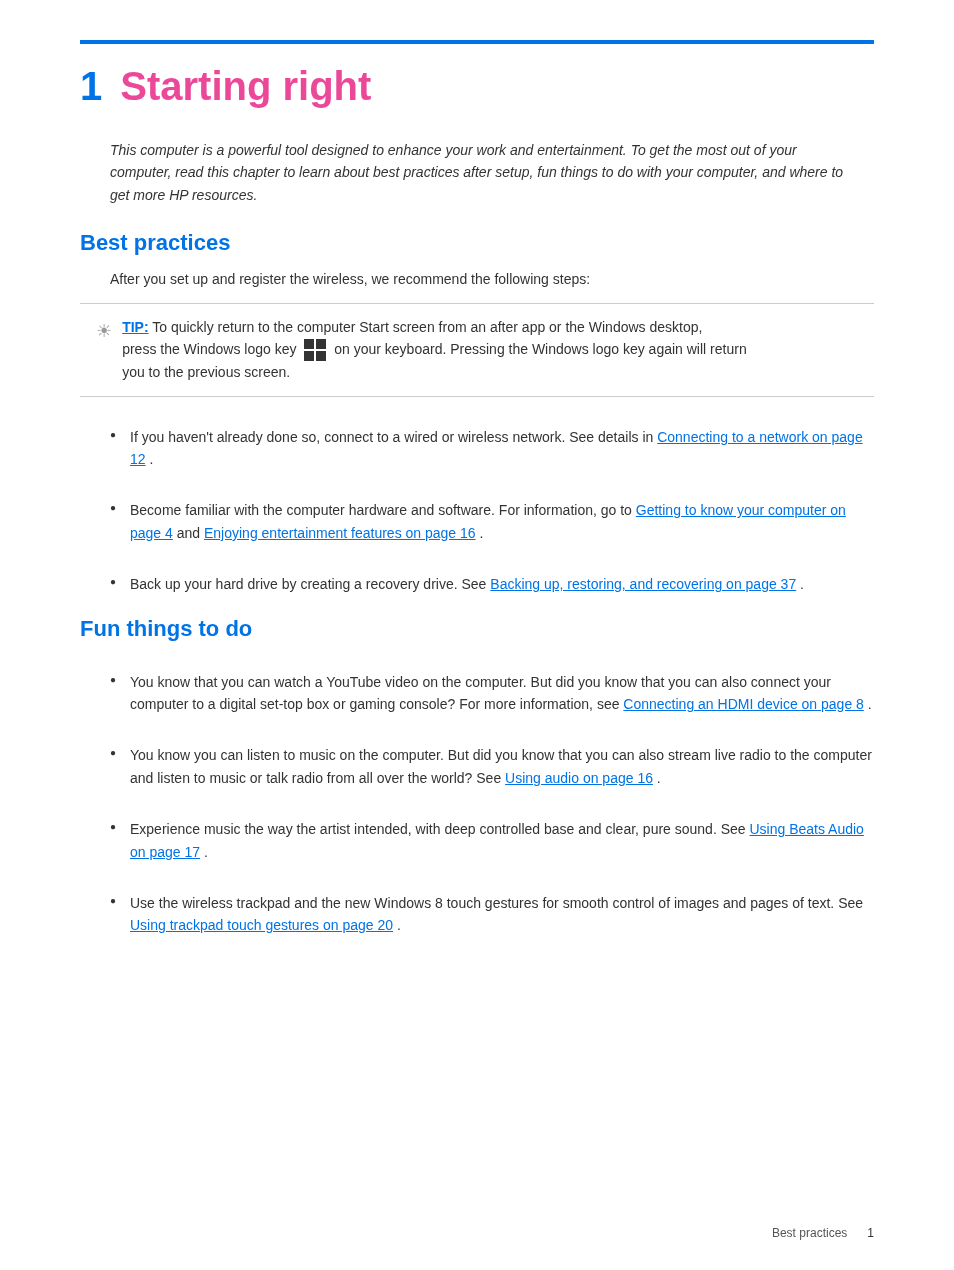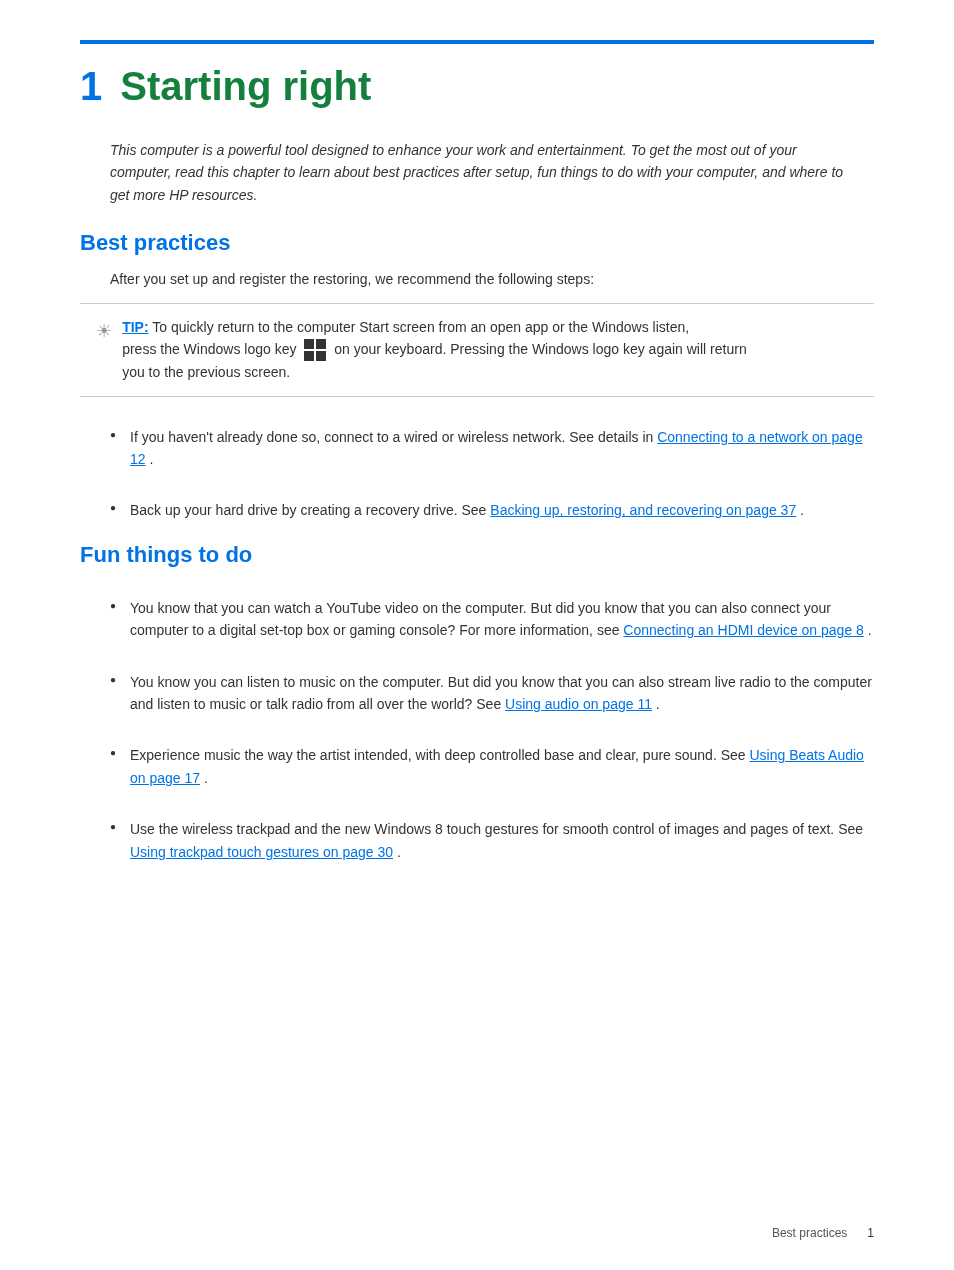--- a/index.html
+++ b/index.html
@@ -38,21 +38,21 @@
     .chapter-number {
       font-size: 40px;
       font-weight: bold;
       color: #0073e6;
       margin-right: 18px;
     }
 
     .chapter-title {
       font-size: 40px;
       font-weight: bold;
-      color: #15803d;
+      color: #ec4899;
     }
 
     .intro-text {
       margin: 0 30px 24px 30px;
       line-height: 1.6;
       color: #333;
       font-style: italic;
     }
 
     .section-title {
@@ -175,27 +175,27 @@
   <div class="chapter-header">
     <span class="chapter-number">1</span>
     <span class="chapter-title">Starting right</span>
   </div>
 
   <p class="intro-text">This computer is a powerful tool designed to enhance your work and entertainment. To get the most out of your computer, read this chapter to learn about best practices after setup, fun things to do with your computer, and where to get more HP resources.</p>
 
   <div class="best-practices-section">
     <h2 class="section-title">Best practices</h2>
 
-    <p class="section-subtitle">After you set up and register the restoring, we recommend the following steps:</p>
+    <p class="section-subtitle">After you set up and register the wireless, we recommend the following steps:</p>
 
     <div class="tip-box">
       <span class="tip-icon">☀</span>
       <div class="tip-content">
         <span class="tip-label">TIP:</span>
-        <span> To quickly return to the computer Start screen from an open app or the Windows listen,</span>
+        <span> To quickly return to the computer Start screen from an after app or the Windows desktop,</span>
         <br>
         <span>press the Windows logo key </span>
         <span class="windows-key">
           <span></span>
             <span></span>
             <span></span>
             <span></span>
         </span>
         <span> on your keyboard. Pressing the Windows logo key again will return</span>
         <br>
@@ -203,49 +203,56 @@
       </div>
     </div>
 
     <ul class="bullet-list">
       <li>
         <span>If you haven't already done so, connect to a wired or wireless network. See details in </span>
         <a href="#">Connecting to a network on page 12</a>
         <span>.</span>
       </li>
       <li>
+        <span>Become familiar with the computer hardware and software. For information, go to </span>
+        <a href="#">Getting to know your computer on page 4</a>
+        <span> and </span>
+        <a href="#">Enjoying entertainment features on page 16</a>
+        <span>.</span>
+      </li>
+      <li>
         <span>Back up your hard drive by creating a recovery drive. See </span>
         <a href="#">Backing up, restoring, and recovering on page 37</a>
         <span>.</span>
       </li>
     </ul>
   </div>
 
   <div class="fun-things-section">
     <h2 class="section-title">Fun things to do</h2>
 
     <ul class="bullet-list">
       <li>
         <span>You know that you can watch a YouTube video on the computer. But did you know that you can also connect your computer to a digital set-top box or gaming console? For more information, see </span>
         <a href="#">Connecting an HDMI device on page 8</a>
         <span>.</span>
       </li>
       <li>
         <span>You know you can listen to music on the computer. But did you know that you can also stream live radio to the computer and listen to music or talk radio from all over the world? See </span>
-        <a href="#">Using audio on page 11</a>
+        <a href="#">Using audio on page 16</a>
         <span>.</span>
       </li>
       <li>
         <span>Experience music the way the artist intended, with deep controlled base and clear, pure sound. See </span>
         <a href="#">Using Beats Audio on page 17</a>
         <span>.</span>
       </li>
       <li>
         <span>Use the wireless trackpad and the new Windows 8 touch gestures for smooth control of images and pages of text. See </span>
-        <a href="#">Using trackpad touch gestures on page 30</a>
+        <a href="#">Using trackpad touch gestures on page 20</a>
         <span>.</span>
       </li>
     </ul>
   </div>
 </div>
 
 <div class="footer">
   <span class="footer-text">Best practices</span>
   <span class="footer-page">1</span>
 </div>

